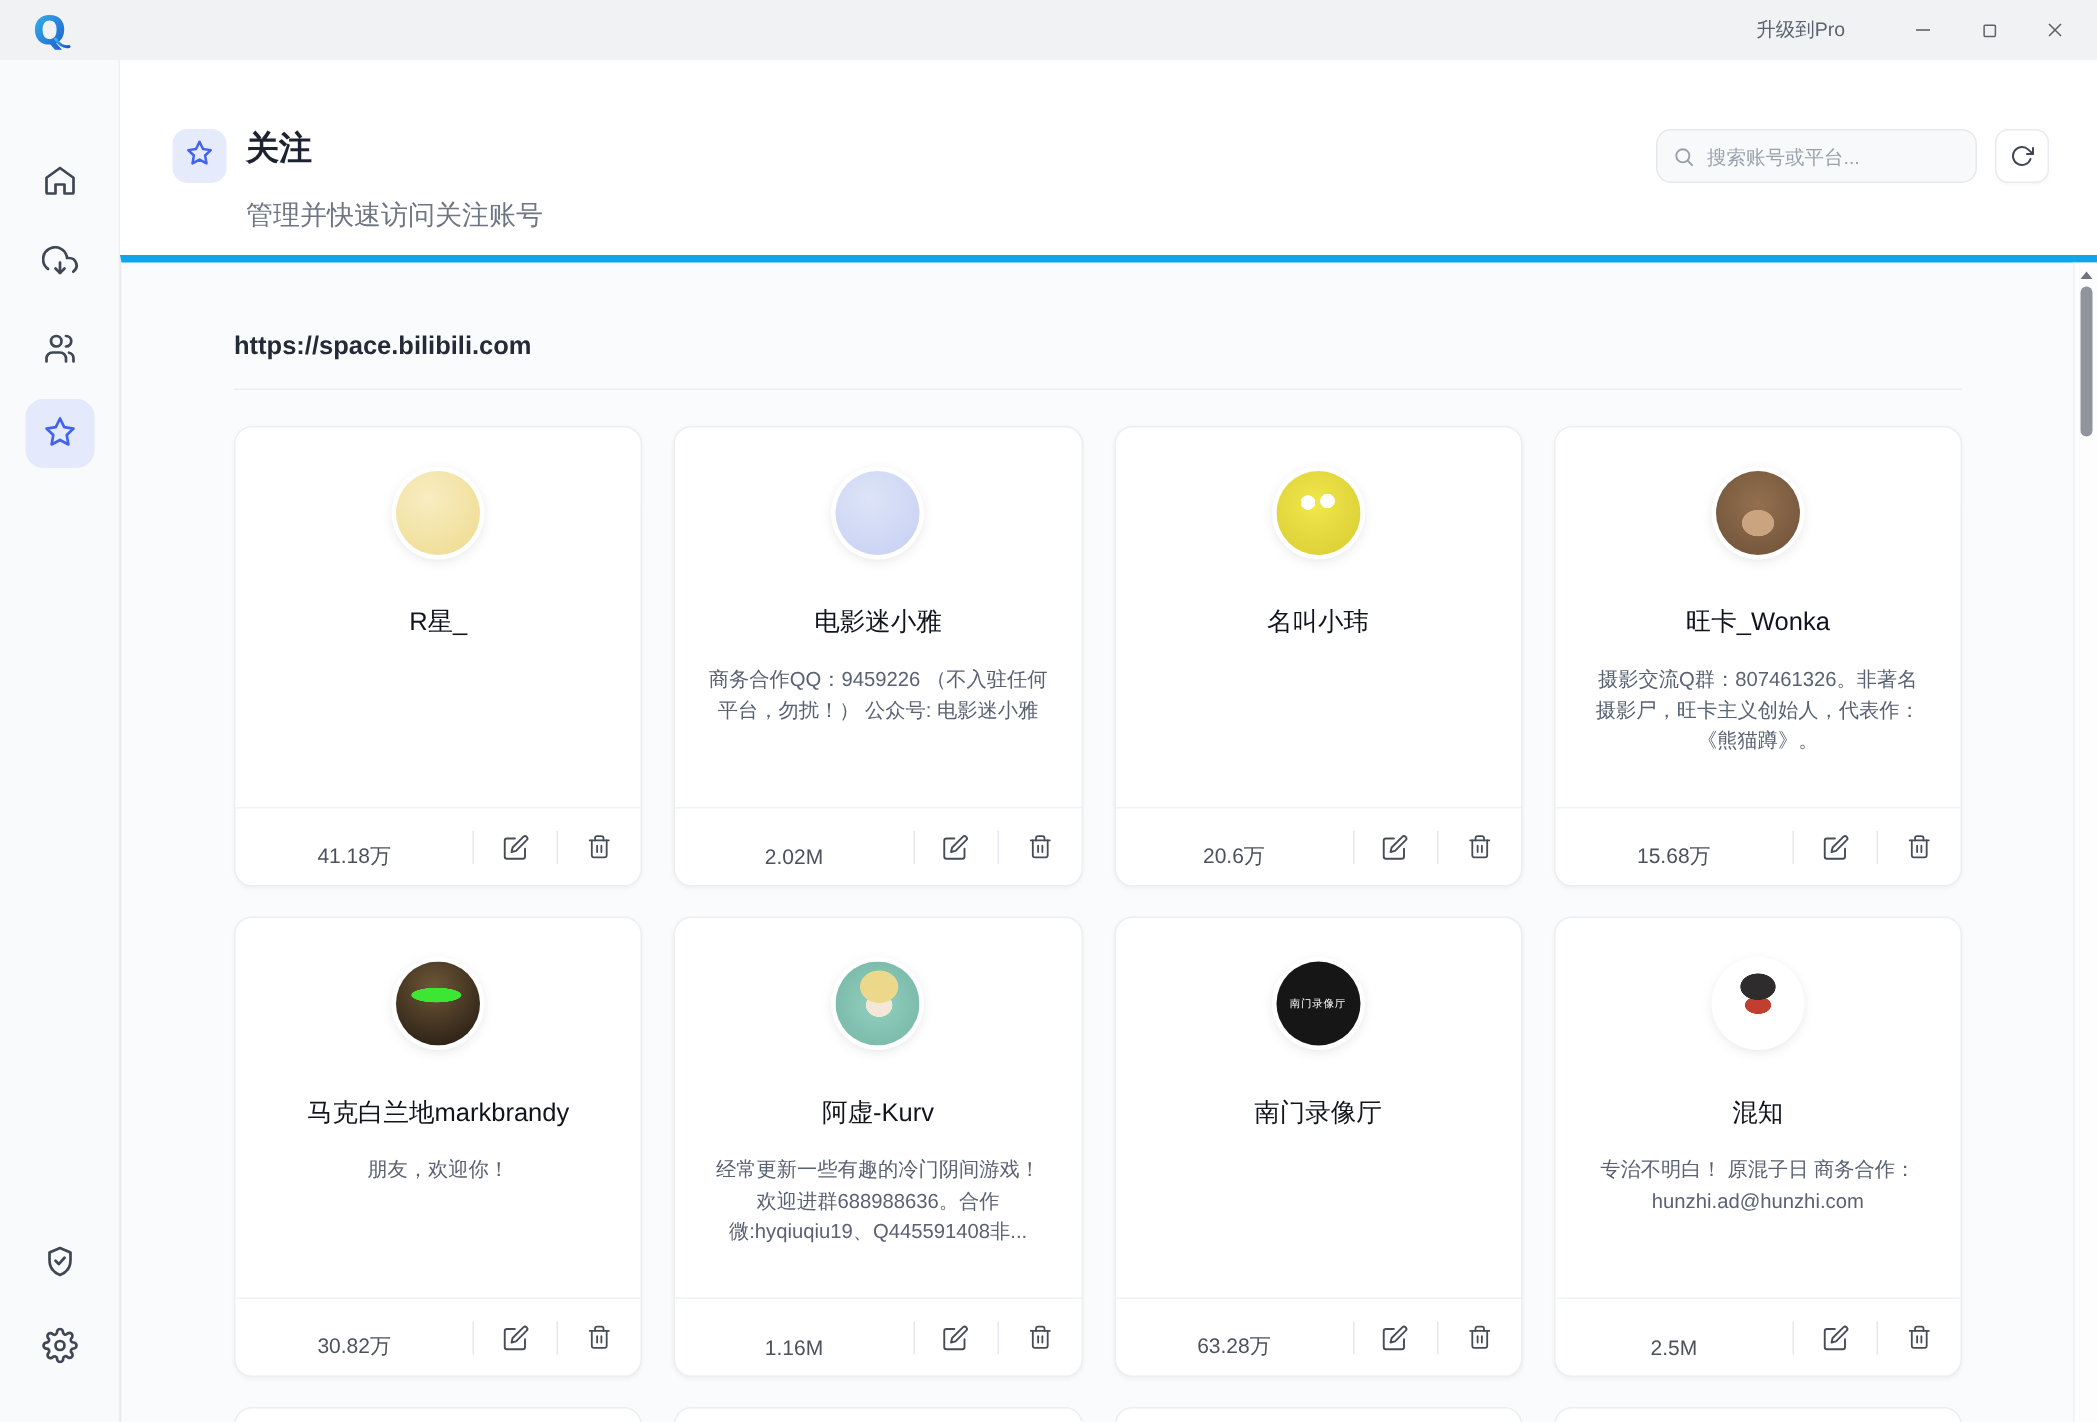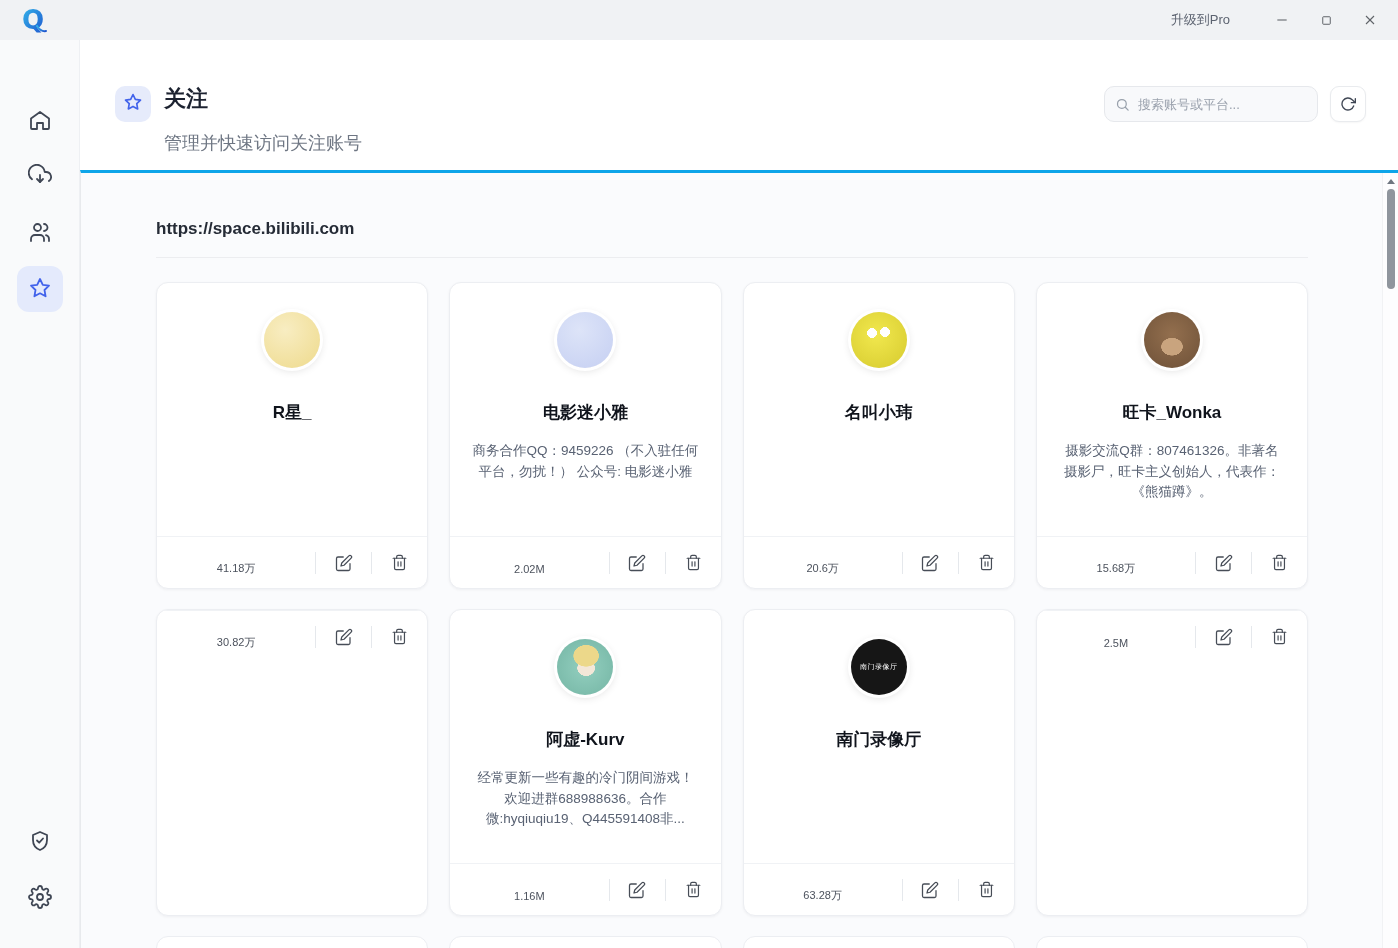--- a/index.html
+++ b/index.html
@@ -39,45 +39,45 @@
   .search { width:214px; height:36px; border:1px solid #e6e8ec; background:#f8f9fb;
     border-radius:10px; display:flex; align-items:center; padding:0 10px; color:#98a0ab; }
   .search input { border:none; background:transparent; outline:none; font-size:13px;
     color:#333; width:100%; margin-left:8px; }
   .search input::placeholder { color:#9aa1ad; }
   .refresh-btn { width:36px; height:36px; border-radius:9px; border:1px solid #e9ebee;
     background:#fff; display:flex; align-items:center; justify-content:center;
     color:#3f4654; cursor:pointer; box-shadow:0 1px 2px rgba(0,0,0,.04); }
 
   
-  .content { flex:1; background:#fafbfd; border-top:3px solid #0ea5e9;
+  .content { flex:1; background:#fafbfd; border-top:5px solid #0ea5e9;
     border-left:1px solid #e8eaed; position:relative; overflow:hidden;
     padding:0 90px 0 75px; }
   .section-title { margin-top:46px; font-size:17px; font-weight:bold; color:#252b36; }
   .h-divider { height:1px; background:#ecedf0; margin-top:18px; }
   .grid { margin-top:24px; display:grid; grid-template-columns:repeat(4,1fr);
     gap:20px 21px; grid-auto-rows:307px; }
 
   .card { background:#fff; border:1px solid #eceef2; border-radius:12px;
     box-shadow:0 1px 3px rgba(17,24,39,.05); display:flex; flex-direction:column;
     overflow:hidden; cursor:pointer; }
   .card-body { flex:1; display:flex; flex-direction:column; align-items:center;
     padding:29px 22px 8px; min-height:0; }
   .avatar { width:56px; height:56px; border-radius:50%; flex:none;
     box-shadow:0 0 0 3px #fff, 0 2px 10px rgba(0,0,0,.16);
     display:flex; align-items:center; justify-content:center; overflow:hidden; }
   .avatar-text { font-size:7px; color:#fff; letter-spacing:.5px; white-space:nowrap; }
-  .card-name { margin-top:33px; font-size:17px; font-weight:bold; color:#10141c;
+  .card-name { margin-top:33px; font-size:17px; font-weight:normal; color:#10141c;
     text-align:center; white-space:nowrap; }
   .card-desc { margin-top:17px; font-size:13.5px; line-height:20.5px; color:#596273;
     text-align:center; display:-webkit-box; -webkit-line-clamp:3;
     -webkit-box-orient:vertical; overflow:hidden; }
   .card-footer { height:52px; border-top:1px solid #f0f2f5; display:flex;
     align-items:center; flex:none; }
-  .count { flex:1; text-align:center; font-size:11px; color:#4c525d;margin-top:12px; }
+  .count { flex:1; text-align:center; font-size:14px; color:#4c525d;margin-top:12px; }
   .vdiv { width:1px; height:22px; background:#e5e8ec; flex:none; }
   .icon-btn { width:55px; height:100%; display:flex; align-items:center;
     justify-content:center; background:none; border:none; color:#474d57; cursor:pointer; }
   .card.placeholder { box-shadow:none; }
 
   
   .scrollbar { position:absolute; top:0; right:0; width:16px; height:100%;
     background:#fdfdfe; border-left:1px solid #f1f2f4; }
   .scroll-up { width:0; height:0; border-left:4px solid transparent;
     border-right:4px solid transparent; border-bottom:5px solid #6f7680;
@@ -342,20 +342,27 @@
                     <path d="M8 6V4a2 2 0 0 1 2-2h4a2 2 0 0 1 2 2v2"></path>
                     <path d="M19 6v14a2 2 0 0 1-2 2H7a2 2 0 0 1-2-2V6"></path>
                     <line x1="10" y1="11" x2="10" y2="17"></line>
                     <line x1="14" y1="11" x2="14" y2="17"></line>
                   </svg>
         </span>
       </button>
     </div>
   </div>
           <div class="card">
+    <div class="card-body">
+      <div class="avatar" style="background: radial-gradient(17px 5px at 48% 40%, rgb(60, 230, 50) 96%, rgba(0, 0, 0, 0)), radial-gradient(circle at 45% 30%, rgb(109, 86, 54), rgb(31, 23, 16));">
+        <span class="avatar-text"></span>
+      </div>
+      <div class="card-name">马克白兰地markbrandy</div>
+      <div class="card-desc">朋友，欢迎你！</div>
+    </div>
     <div class="card-footer">
       <span class="count">30.82万</span>
       <span class="vdiv"></span>
       <button class="icon-btn">
         <span style="display:flex;">
           <svg width="18" height="18" viewBox="0 0 24 24" fill="none" stroke="currentColor" stroke-width="1.7" stroke-linecap="round" stroke-linejoin="round">
                     <path d="M11 4H4a2 2 0 0 0-2 2v14a2 2 0 0 0 2 2h14a2 2 0 0 0 2-2v-7"></path>
                     <path d="M18.5 2.5a2.12 2.12 0 0 1 3 3L12 15l-4 1 1-4z"></path>
                   </svg>
         </span>
@@ -433,20 +440,27 @@
                     <path d="M8 6V4a2 2 0 0 1 2-2h4a2 2 0 0 1 2 2v2"></path>
                     <path d="M19 6v14a2 2 0 0 1-2 2H7a2 2 0 0 1-2-2V6"></path>
                     <line x1="10" y1="11" x2="10" y2="17"></line>
                     <line x1="14" y1="11" x2="14" y2="17"></line>
                   </svg>
         </span>
       </button>
     </div>
   </div>
           <div class="card">
+    <div class="card-body">
+      <div class="avatar" style="background: radial-gradient(12px 9px at 50% 30%, rgb(46, 44, 44) 96%, rgba(0, 0, 0, 0)), radial-gradient(9px 6px at 50% 52%, rgb(194, 63, 48) 94%, rgba(0, 0, 0, 0)), rgb(255, 255, 255);">
+        <span class="avatar-text"></span>
+      </div>
+      <div class="card-name">混知</div>
+      <div class="card-desc">专治不明白！ 原混子日 商务合作：hunzhi.ad@hunzhi.com</div>
+    </div>
     <div class="card-footer">
       <span class="count">2.5M</span>
       <span class="vdiv"></span>
       <button class="icon-btn">
         <span style="display:flex;">
           <svg width="18" height="18" viewBox="0 0 24 24" fill="none" stroke="currentColor" stroke-width="1.7" stroke-linecap="round" stroke-linejoin="round">
                     <path d="M11 4H4a2 2 0 0 0-2 2v14a2 2 0 0 0 2 2h14a2 2 0 0 0 2-2v-7"></path>
                     <path d="M18.5 2.5a2.12 2.12 0 0 1 3 3L12 15l-4 1 1-4z"></path>
                   </svg>
         </span>

